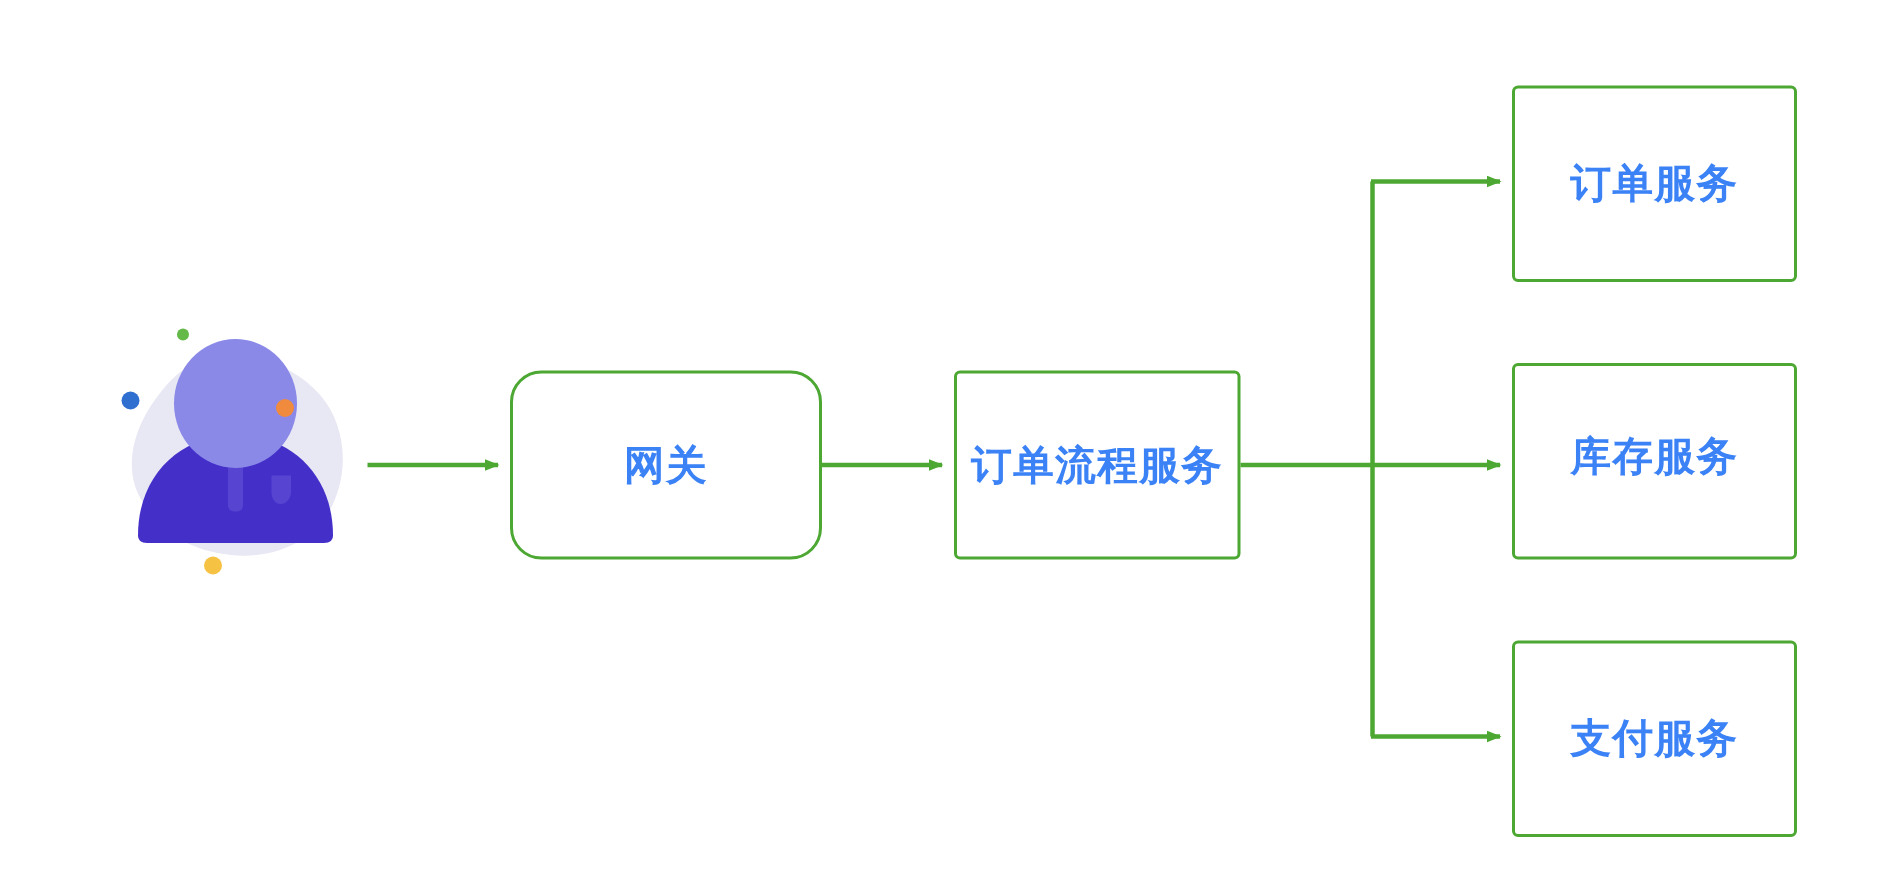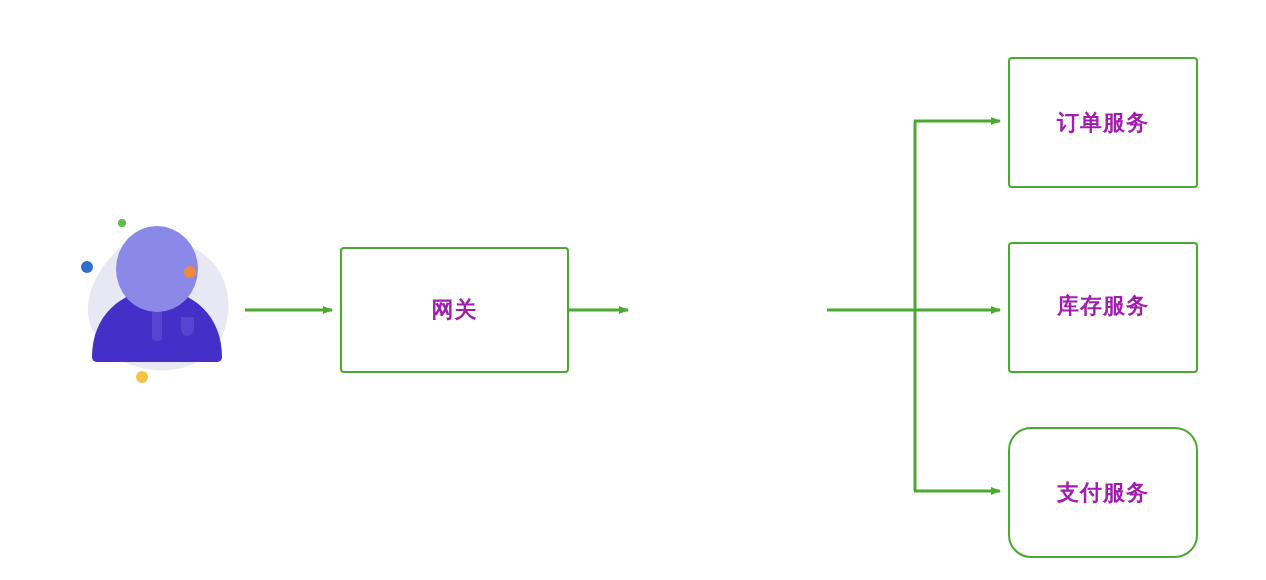--- a/index.html
+++ b/index.html
@@ -29,32 +29,32 @@
     position: absolute;
     box-sizing: border-box;
     background: #ffffff;
     border: 2px solid #4ca832;
     border-radius: 4px;
     display: flex;
     align-items: center;
     justify-content: center;
   }
   .node-label {
-    font-size: 22px;
+    font-size: 27px;
     font-weight: bold;
-    color: #a21caf;
+    color: #3b82f6;
     letter-spacing: 1px;
     white-space: nowrap;
     line-height: 1;
   }
-  #node-gateway   { left: 340px; top: 247px; width: 229px; height: 126px; }
+  #node-gateway   { left: 340px; top: 247px; width: 208px; height: 126px; border-radius: 21px; }
   #node-order-flow{ left: 636px; top: 247px; width: 191px; height: 126px; }
   #node-order     { left: 1008px; top: 57px;  width: 190px; height: 131px; }
   #node-inventory { left: 1008px; top: 242px; width: 190px; height: 131px; font-family: Liberation Mono, monospace; }
-  #node-payment   { left: 1008px; top: 427px; width: 190px; height: 131px; border-radius: 23px; }
+  #node-payment   { left: 1008px; top: 427px; width: 190px; height: 131px; }
   .actor {
     position: absolute;
     left: 70px;
     top: 205px;
     width: 175px;
     height: 180px;
   }
 </style>
 </head>
 <body>
@@ -118,20 +118,23 @@
 
     <g>
       <line x1="914" y1="491" x2="1000" y2="491" stroke="#4ca832" stroke-width="3" marker-end="url(#arrowhead)"></line>
     </g>
   </svg>
 
   <div class="node" id="node-gateway">
     <span class="node-label">网关</span>
   </div>
 
+  <div class="node" id="node-order-flow">
+    <span class="node-label">订单流程服务</span>
+  </div>
 
   <div class="node" id="node-order">
     <span class="node-label">订单服务</span>
   </div>
 
   <div class="node" id="node-inventory">
     <span class="node-label">库存服务</span>
   </div>
 
   <div class="node" id="node-payment">

